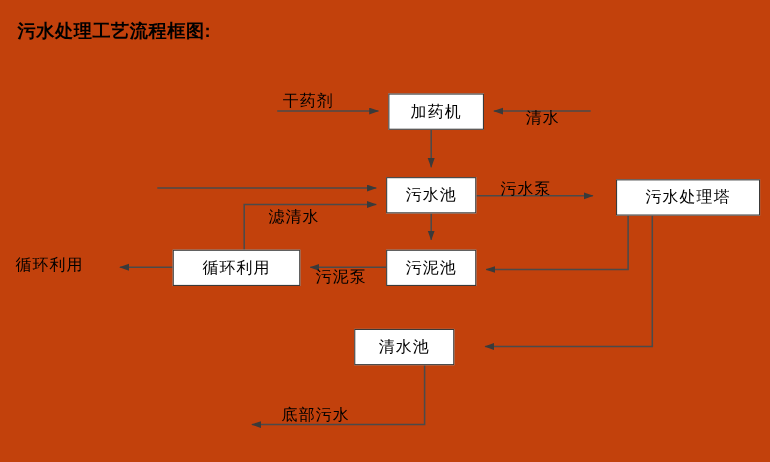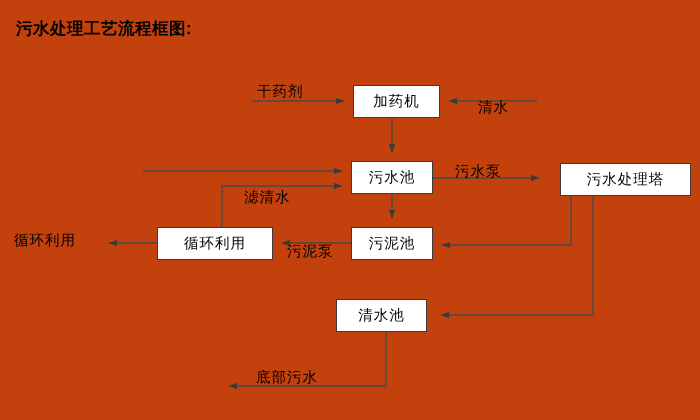--- a/index.html
+++ b/index.html
@@ -119,21 +119,21 @@
   </div>
 
   <div class="node" style="left:157px; top:227px; width:116px; height:33px;">
     <span>循环利用</span>
   </div>
 
   <div class="node" style="left:351px; top:227px; width:82px; height:33px;">
     <span>污泥池</span>
   </div>
 
-  <div class="node" style="left:336px; top:299px; width:91px; height:33px;">
+  <div class="node" style="left:322px; top:299px; width:91px; height:33px;">
     <span>清水池</span>
   </div>
 
   <div class="edge-label" style="left:257px; top:82px;">干药剂</div>
 
   <div class="edge-label" style="left:478px; top:98px;">清水</div>
 
 
   <div class="edge-label" style="left:244px; top:188px;">滤清水</div>
 

